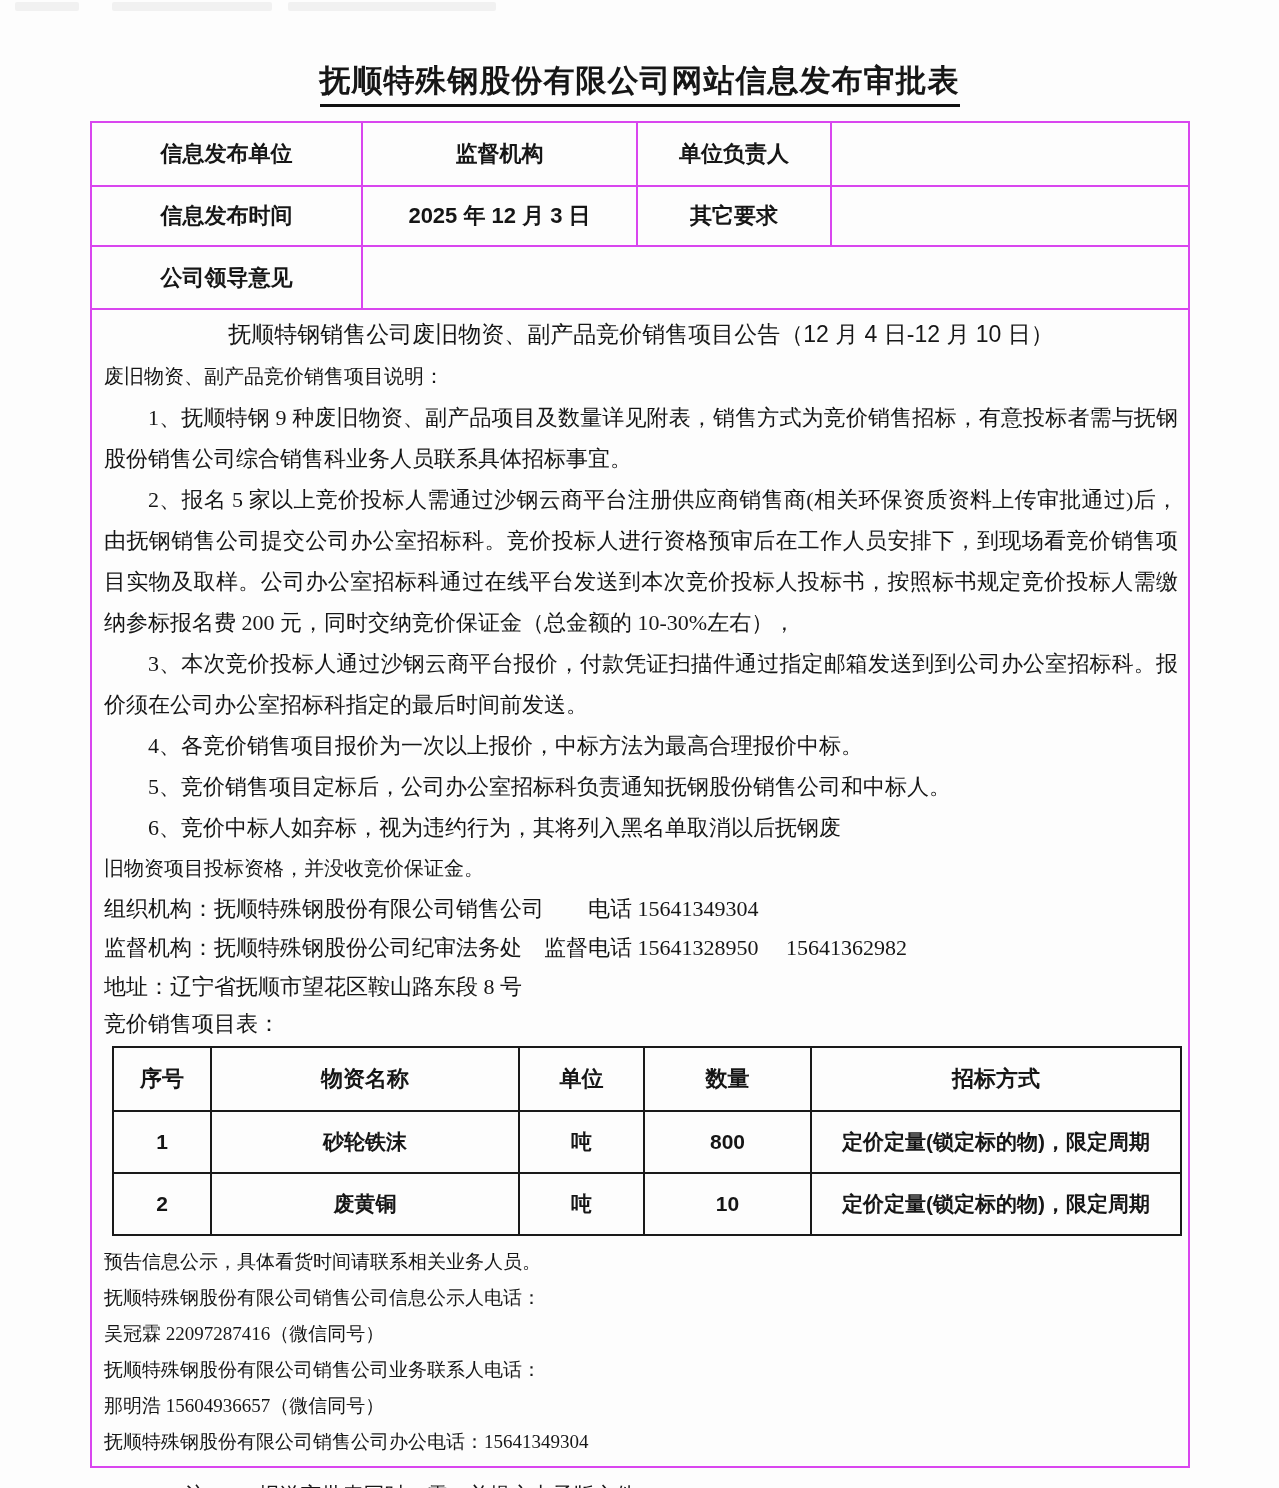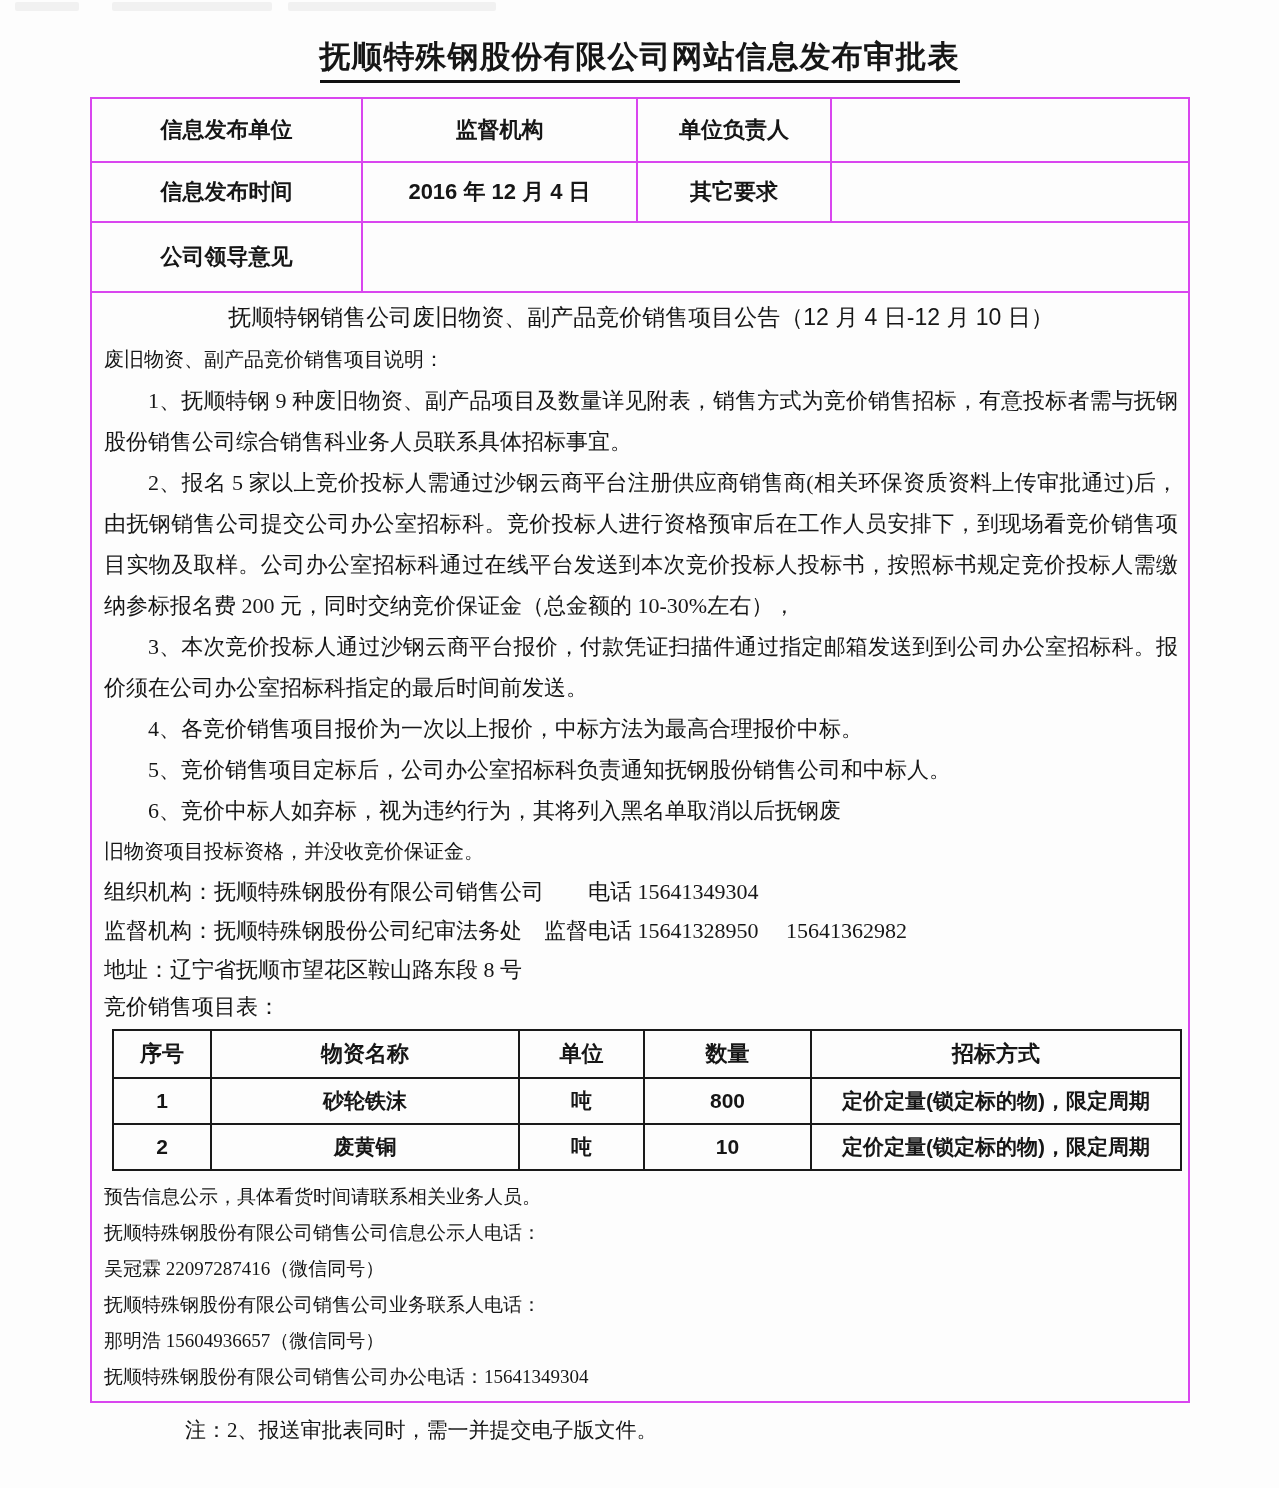--- a/index.html
+++ b/index.html
@@ -15,21 +15,21 @@
     width: 1279px; height: 1488px;
     background: #fdfdfd;
     overflow: hidden;
   }
   
   .artifact { position: absolute; top: 2px; height: 9px; background: #f1f1f1; border-radius: 2px; }
   .artifact.a1 { left: 15px;  width: 64px; }
   .artifact.a2 { left: 112px; width: 160px; }
   .artifact.a3 { left: 288px; width: 208px; }
 
-  .doc-title-wrap { text-align: center; padding-top: 36px; }
+  .doc-title-wrap { text-align: center; padding-top: 60px; }
   .doc-title {
     display: inline-block;
     font-family: "Liberation Sans", "DejaVu Sans", sans-serif;
     font-weight: bold;
     font-size: 31px;
     letter-spacing: 1px;
     border-bottom: 3px solid #111;
     padding-bottom: 2px;
   }
 
@@ -40,21 +40,21 @@
     table-layout: fixed;
   }
   table.outer td { border: 2px solid #d946ef; }
   tr.frow td {
     text-align: center; vertical-align: middle;
     font-family: "Liberation Sans", "DejaVu Sans", sans-serif;
     font-weight: bold; font-size: 22px;
   }
   tr.r1 td { height: 64px; }
   tr.r2 td { height: 60px; }
-  tr.r3 td { height: 70px; }
+  tr.r3 td { height: 63px; }
   td.serif-val { font-family: "Liberation Serif", "DejaVu Serif", serif; }
 
   td.content { vertical-align: top; padding: 2px 10px 6px 12px; }
 
   .ann-title {
     text-align: center;
     font-family: "Liberation Sans", "DejaVu Sans", sans-serif;
     font-weight: normal; font-size: 23px; line-height: 44px;
   }
   .line  { font-size: 20px; line-height: 41px; }
@@ -67,21 +67,21 @@
     width: 1068px;
     margin: 4px 0 0 8px;
     table-layout: fixed;
     text-align: center;
   }
   table.items th, table.items td {
     border: 2px solid #1a1a1a;
     font-family: "Liberation Sans", "DejaVu Sans", sans-serif;
     font-weight: bold;
     vertical-align: middle;
-    padding: 8px 2px;
+    padding: 16px 2px;
     overflow: hidden;
     white-space: nowrap;
   }
   table.items th { height: 44px; font-size: 22px; }
   table.items td { height: 42px; font-size: 21px; }
 
   .contact-block { margin-top: 8px; }
   .contact-line { font-size: 19px; line-height: 36px; }
 
   .notes {
@@ -114,21 +114,21 @@
     </colgroup>
     <tbody>
       <tr class="frow r1">
         <td>信息发布单位</td>
         <td>监督机构</td>
         <td>单位负责人</td>
         <td></td>
       </tr>
       <tr class="frow r2">
         <td>信息发布时间</td>
-        <td class="serif-val">2016 年 12 月 4 日</td>
+        <td class="serif-val">2025 年 12 月 3 日</td>
         <td>其它要求</td>
         <td></td>
       </tr>
       <tr class="frow r3">
         <td>公司领导意见</td>
         <td colspan="3"></td>
       </tr>
       <tr>
         <td class="content" colspan="4">
 

